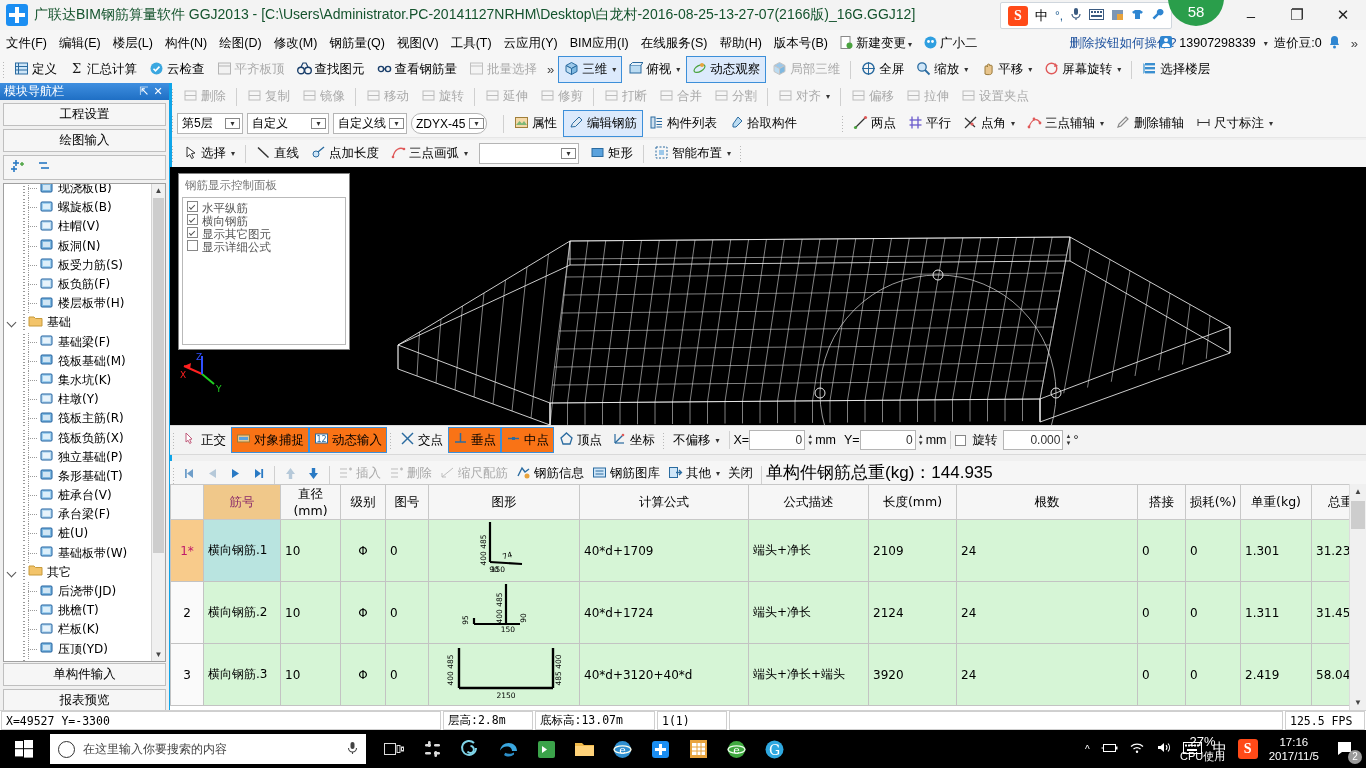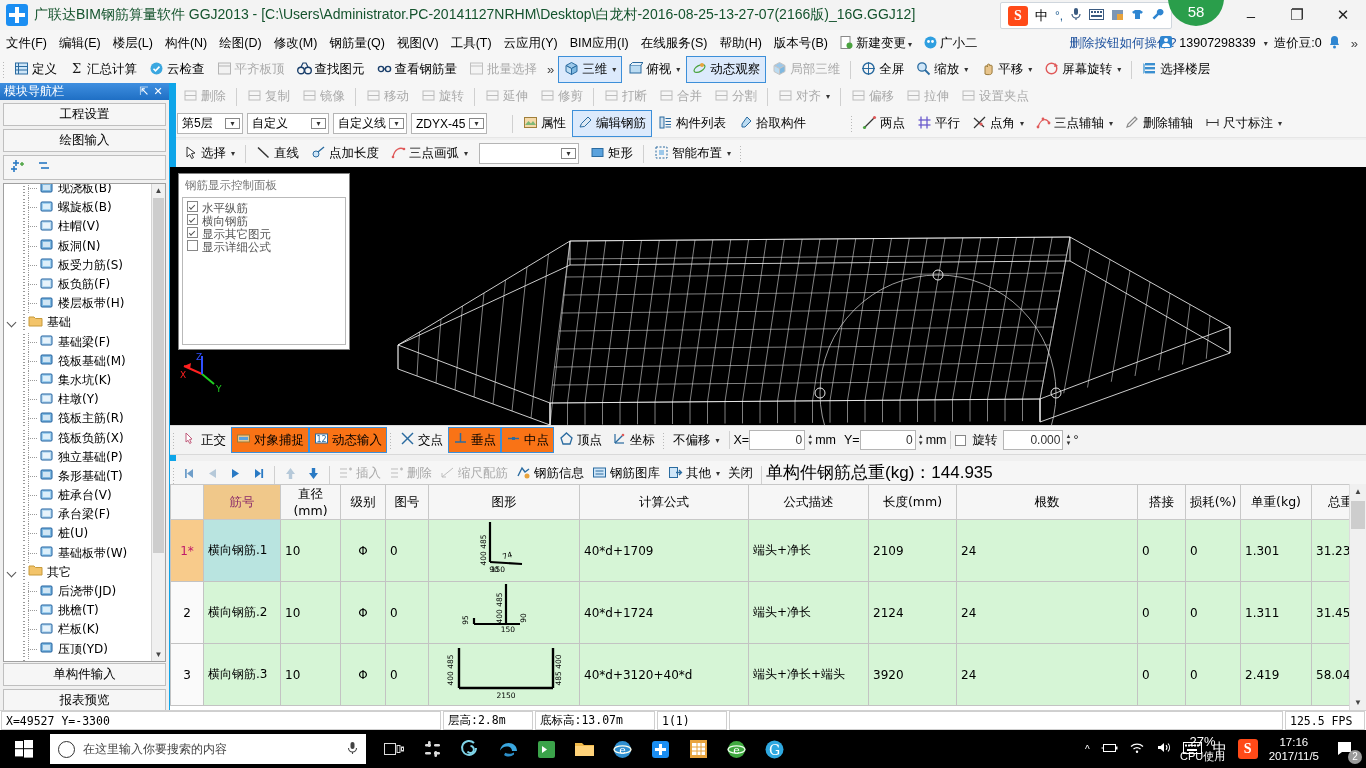--- a/index.html
+++ b/index.html
@@ -53,21 +53,21 @@
   .ico{width:15px;height:15px;display:inline-block;flex:none;}
 
   
   .combo{height:19px;border:1px solid #b5b5b5;background:#fff;display:flex;align-items:center;
     padding:0 2px 0 4px;font-size:12px;}
   .combo .cv{flex:1;white-space:nowrap;overflow:hidden;}
   .combo .cb{width:13px;text-align:center;font-size:8px;color:#333;}
 
   
   .leftpane{position:absolute;left:0;top:83px;width:169px;height:635px;background:#f0f0f0;
-    border-right:7px solid #0ea5e9;}
+    border-right:3px solid #0ea5e9;}
   .lp-head{height:17px;background:linear-gradient(#3f8fe0,#1f6fc4);display:flex;align-items:center;
      color:#fff;font-size:12px;padding:0 4px;}
   .lp-head .t{flex:1;}
   .lp-head .b{width:14px;text-align:center;font-size:11px;}
   .lp-btn{height:21px;margin:3px 3px 0 3px;background:#f6f6f6;border:1px solid #bfbfbf;
     display:flex;align-items:center;justify-content:center;font-size:12.5px;}
   .lp-tools{height:23px;margin:3px;border:1px solid #bfbfbf;background:#f6f6f6;display:flex;align-items:center;gap:8px;padding:0 6px;}
   .tree{position:absolute;left:3px;top:100px;right:3px;bottom:56px;background:#fff;border:1px solid #a0a0a0;overflow:hidden;}
   .tree-inner{position:absolute;left:0;top:0;right:13px;bottom:0;overflow:hidden;}
   .trow{height:19.2px;display:flex;align-items:center;font-size:12px;white-space:nowrap;padding-left:2px;}
@@ -510,21 +510,21 @@
         <span class="cb">▾</span>
       </div>
       <div class="combo" style="width:74px;margin-right:4px;">
         <span class="cv">自定义</span>
         <span class="cb">▾</span>
       </div>
       <div class="combo" style="width:66px;margin-right:4px;">
         <span class="cv">自定义线</span>
         <span class="cb">▾</span>
       </div>
-      <div class="combo" style="width:68px;margin-right:21px;">
+      <div class="combo" style="width:68px;margin-right:12px;border-radius:10px;">
         <span class="cv">ZDYX-45</span>
         <span class="cb">▾</span>
       </div>
       <span class="tsep"></span>
       <div class="tbtn">
         <span><svg class="ico" viewBox="0 0 15 15">
             <rect x="1.5" y="2.5" width="12" height="10" fill="#f5d9a8" stroke="#a07f3a"></rect>
             <path d="M2 10l3.5-4 2.5 2.5L10 6l3 4z" fill="#7fb877"></path>
           </svg></span>
         <span>属性</span>

